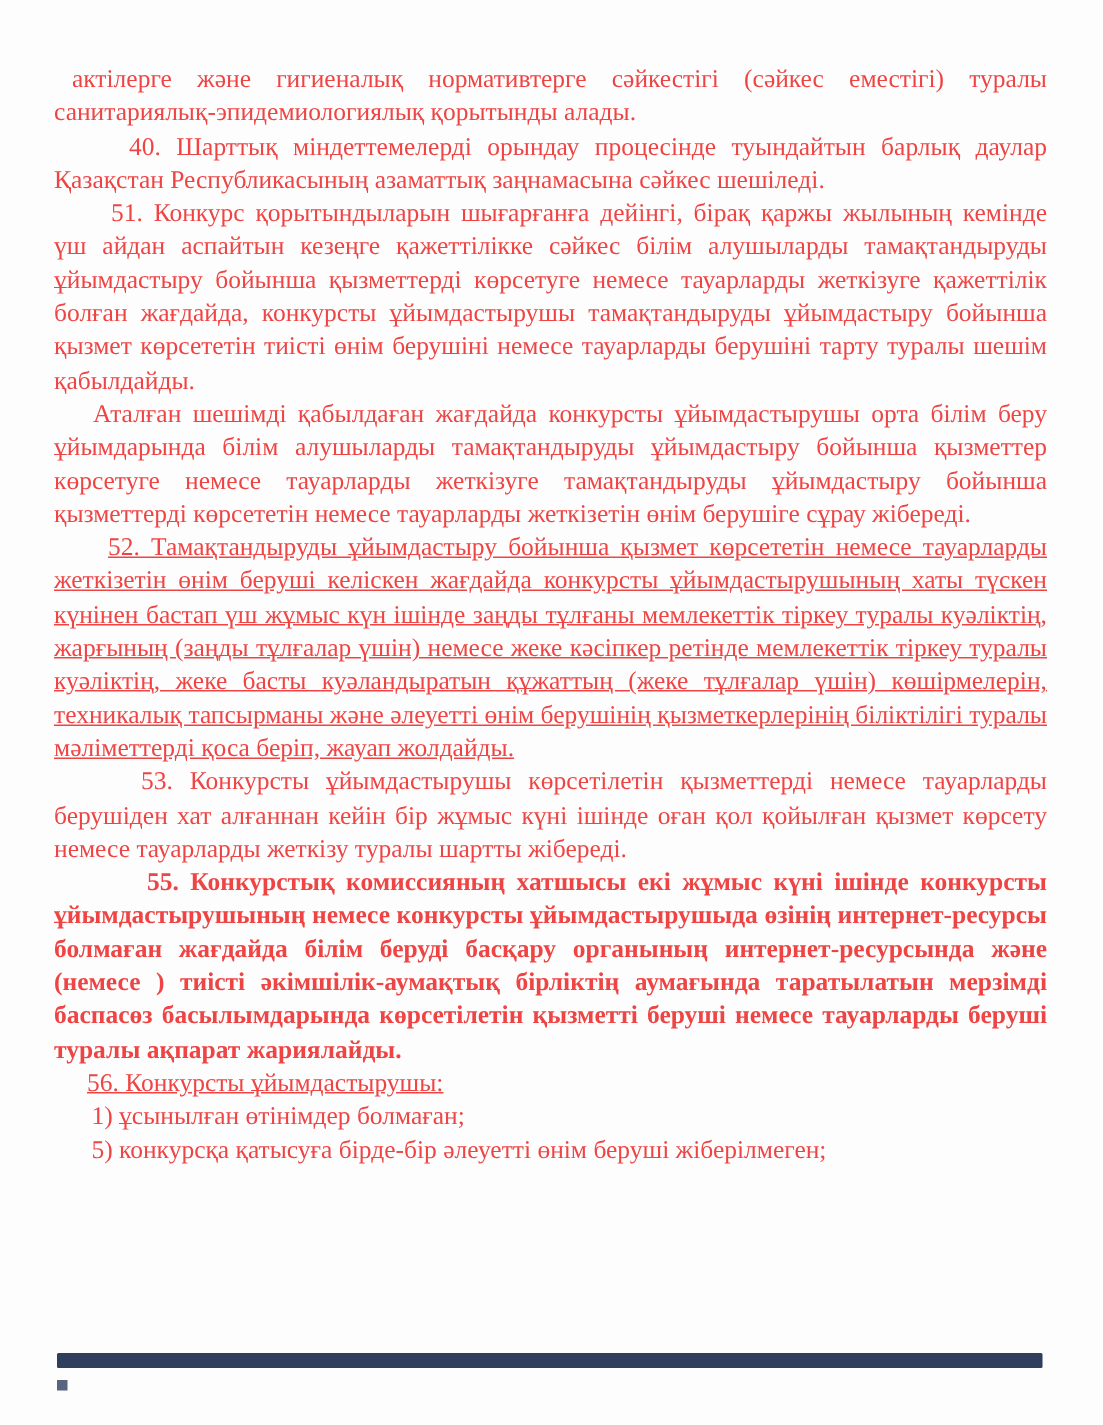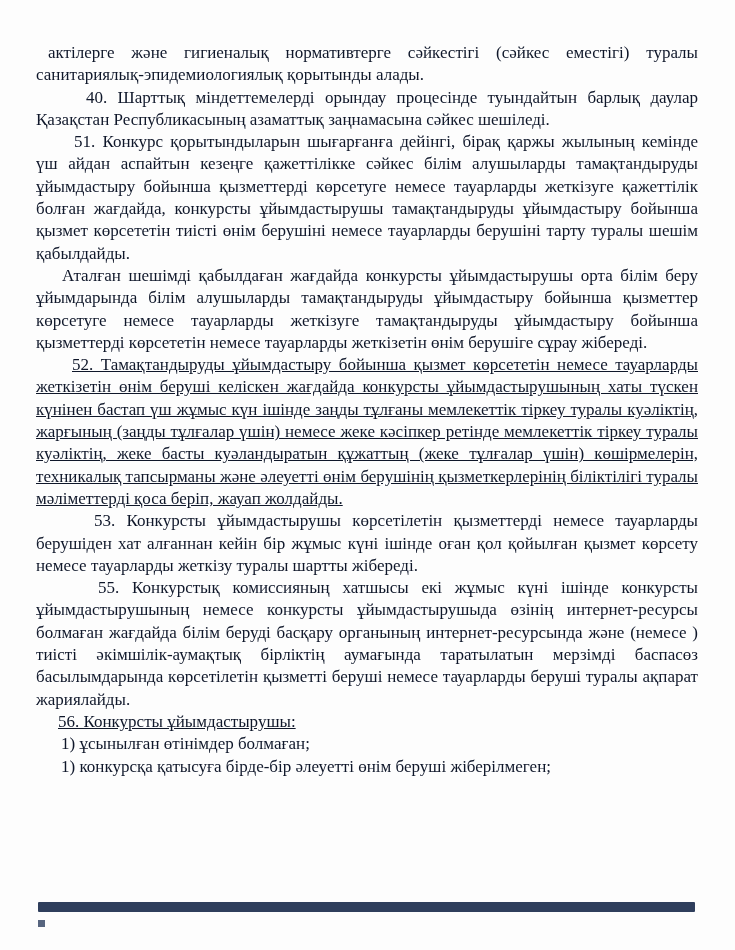--- a/index.html
+++ b/index.html
@@ -13,39 +13,39 @@
     height: 950px;
     background: #fdfdfd;
     overflow: hidden;
     font-family: "Liberation Serif", "DejaVu Serif", serif;
   }
   .text-block {
     position: absolute;
     left: 36px;
     top: 42px;
     width: 662px;
-    color: #0f172a;
+    color: #ef4444;
     font-size: 17px;
     line-height: 22.3px;
     text-align: justify;
     text-justify: inter-word;
   }
   p.para {
     margin: 0;
     padding: 0;
   }
   
   .ind-cont { text-indent: 12px; }   
   .ind-50   { text-indent: 50px; }
   .ind-51   { text-indent: 38px; }
   .ind-body { text-indent: 26px; }   
   .ind-52   { text-indent: 36px; text-decoration: underline; }
   .ind-53   { text-indent: 58px; }
   .ind-54   { text-indent: 36px; }
-  .ind-55   { text-indent: 62px; }
+  .ind-55   { text-indent: 62px; font-weight: bold; }
   .ind-56   { text-indent: 22px; text-decoration: underline; }
   .ind-li   { text-indent: 25px; }
   .ind-li3  { text-indent: 30px; }
   
   .bottom-bar {
     position: absolute;
     left: 38px;
     top: 902px;
     width: 657px;
     height: 10px;
@@ -69,18 +69,18 @@
   <div class="text-block">
     <p class="para ind-cont">актілерге және гигиеналық нормативтерге сәйкестігі (сәйкес еместігі) туралы санитариялық-эпидемиологиялық қорытынды алады.</p>
     <p class="para ind-50">40. Шарттық міндеттемелерді орындау процесінде туындайтын барлық даулар Қазақстан Республикасының азаматтық заңнамасына сәйкес шешіледі.</p>
     <p class="para ind-51">51. Конкурс қорытындыларын шығарғанға дейінгі, бірақ қаржы жылының кемінде үш айдан аспайтын кезеңге қажеттілікке сәйкес білім алушыларды тамақтандыруды ұйымдастыру бойынша қызметтерді көрсетуге немесе тауарларды жеткізуге қажеттілік болған жағдайда, конкурсты ұйымдастырушы тамақтандыруды ұйымдастыру бойынша қызмет көрсететін тиісті өнім берушіні немесе тауарларды берушіні тарту туралы шешім қабылдайды.</p>
     <p class="para ind-body">Аталған шешімді қабылдаған жағдайда конкурсты ұйымдастырушы орта білім беру ұйымдарында білім алушыларды тамақтандыруды ұйымдастыру бойынша қызметтер көрсетуге немесе тауарларды жеткізуге тамақтандыруды ұйымдастыру бойынша қызметтерді көрсететін немесе тауарларды жеткізетін өнім берушіге сұрау жібереді.</p>
     <p class="para ind-52">52. Тамақтандыруды ұйымдастыру бойынша қызмет көрсететін немесе тауарларды жеткізетін өнім беруші келіскен жағдайда конкурсты ұйымдастырушының хаты түскен күнінен бастап үш жұмыс күн ішінде заңды тұлғаны мемлекеттік тіркеу туралы куәліктің, жарғының (заңды тұлғалар үшін) немесе жеке кәсіпкер ретінде мемлекеттік тіркеу туралы куәліктің, жеке басты куәландыратын құжаттың (жеке тұлғалар үшін) көшірмелерін, техникалық тапсырманы және әлеуетті өнім берушінің қызметкерлерінің біліктілігі туралы мәліметтерді қоса беріп, жауап жолдайды.</p>
     <p class="para ind-53">53. Конкурсты ұйымдастырушы көрсетілетін қызметтерді немесе тауарларды берушіден хат алғаннан кейін бір жұмыс күні ішінде оған қол қойылған қызмет көрсету немесе тауарларды жеткізу туралы шартты жібереді.</p>
     <p class="para ind-55">55. Конкурстық комиссияның хатшысы екі жұмыс күні ішінде конкурсты ұйымдастырушының немесе конкурсты ұйымдастырушыда өзінің интернет-ресурсы болмаған жағдайда білім беруді басқару органының интернет-ресурсында және (немесе ) тиісті әкімшілік-аумақтық бірліктің аумағында таратылатын мерзімді баспасөз басылымдарында көрсетілетін қызметті беруші немесе тауарларды беруші туралы ақпарат жариялайды.</p>
     <p class="para ind-56">56. Конкурсты ұйымдастырушы:</p>
     <p class="para ind-li">1) ұсынылған өтінімдер болмаған;</p>
-    <p class="para ind-li">1) конкурсқа қатысуға бірде-бір әлеуетті өнім беруші жіберілмеген;</p>
+    <p class="para ind-li">5) конкурсқа қатысуға бірде-бір әлеуетті өнім беруші жіберілмеген;</p>
   </div>
 
   <div class="bottom-bar"></div>
   <div class="bottom-dot"></div>
 </div>
 
 </body></html>

